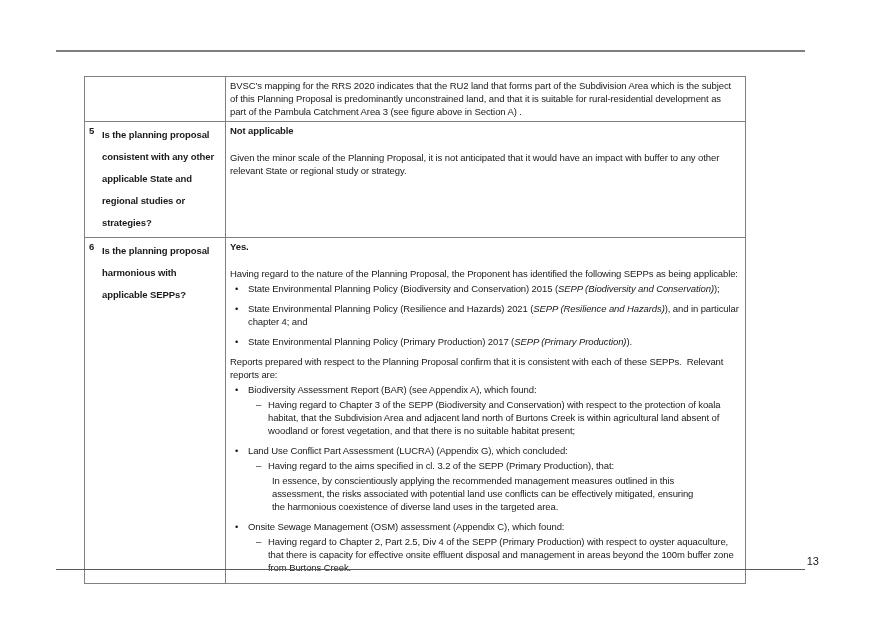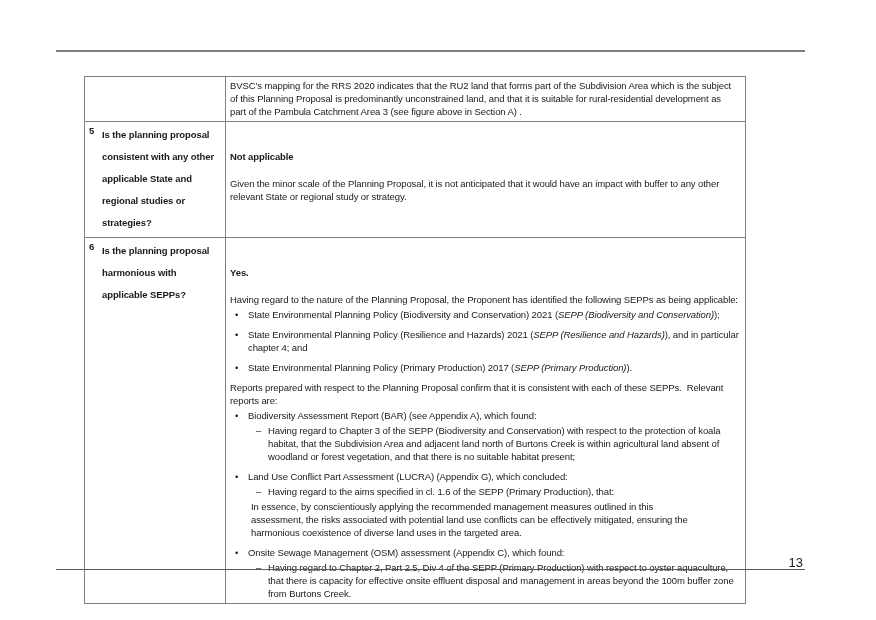--- a/index.html
+++ b/index.html
@@ -32,36 +32,36 @@
     padding:2px 4px 2px 6px;
   }
   .qwrap{display:flex;}
   .qnum{width:13px;flex:none;line-height:14px;}
   .qtext{line-height:22px;}
   tr.row-0 td{height:37px;}
   tr.row-1 td{height:85px;}
   tr.row-2 td{height:340px;}
   .blk{position:relative;margin:0 0 7px 0;}
   .blk.tight{margin-bottom:2px;}
-  .blk.lead{margin-bottom:14px;margin-top:26px;}
+  .blk.lead{margin-bottom:14px;}
   .blk:last-child{margin-bottom:0;}
   .bullet{padding-left:18px;}
   .bullet > .marker{position:absolute;left:5px;top:0;}
   .dash{padding-left:38px;}
   .dash > .marker{position:absolute;left:26px;top:0;}
-  .quote{margin-left:21px;margin-right:36px;}
+  .quote{margin-left:42px;margin-right:36px;}
   .it{font-style:italic;}
   .b{font-weight:bold;}
   .footer-rule{
     position:absolute;left:56px;top:569px;width:749px;height:1px;
     background:#595959;
   }
   .pagenum{
-    position:absolute;left:56px;top:555px;width:747px;
-    text-align:right;font-size:13px;color:#1a1a1a;
+    position:absolute;left:72px;top:555px;width:747px;
+    text-align:right;font-size:11px;color:#1a1a1a;
   }
 </style>
 </head>
 <body>
 
 <div class="page">
   <div class="header-rule"></div>
   <table class="assess">
     <tbody>
         <tr class="row-0">
@@ -85,28 +85,28 @@
         <tr class="row-2">
           <td class="qcell">
             <div class="qwrap">
               <span class="qnum">6</span>
               <span class="qtext">Is the planning proposal harmonious with applicable SEPPs?</span>
             </div>
           </td>
           <td class="acell">
             <div class="blk p lead"><span class="run b">Yes.</span></div>
             <div class="blk p tight"><span class="run">Having regard to the nature of the Planning Proposal, the Proponent has identified the following SEPPs as being applicable:</span></div>
-            <div class="blk bullet"><span class="marker">•</span><span class="txt"><span class="run">State Environmental Planning Policy (Biodiversity and Conservation) 2021 (</span><span class="run it">SEPP (Biodiversity and Conservation)</span><span class="run">);</span></span></div>
+            <div class="blk bullet"><span class="marker">•</span><span class="txt"><span class="run">State Environmental Planning Policy (Biodiversity and Conservation) 2015 (</span><span class="run it">SEPP (Biodiversity and Conservation)</span><span class="run">);</span></span></div>
             <div class="blk bullet"><span class="marker">•</span><span class="txt"><span class="run">State Environmental Planning Policy (Resilience and Hazards) 2021 (</span><span class="run it">SEPP (Resilience and Hazards)</span><span class="run">), and in particular chapter 4; and</span></span></div>
             <div class="blk bullet"><span class="marker">•</span><span class="txt"><span class="run">State Environmental Planning Policy (Primary Production) 2017 (</span><span class="run it">SEPP (Primary Production)</span><span class="run">).</span></span></div>
             <div class="blk p tight"><span class="run">Reports prepared with respect to the Planning Proposal confirm that it is consistent with each of these SEPPs.&nbsp; Relevant reports are:</span></div>
             <div class="blk bullet tight"><span class="marker">•</span><span class="txt"><span class="run">Biodiversity Assessment Report (BAR) (see Appendix A), which found:</span></span></div>
             <div class="blk dash"><span class="marker">–</span><span class="txt"><span class="run">Having regard to Chapter 3 of the SEPP (Biodiversity and Conservation) with respect to the protection of koala habitat, that the Subdivision Area and adjacent land north of Burtons Creek is within agricultural land absent of woodland or forest vegetation, and that there is no suitable habitat present;</span></span></div>
             <div class="blk bullet tight"><span class="marker">•</span><span class="txt"><span class="run">Land Use Conflict Part Assessment (LUCRA) (Appendix G), which concluded:</span></span></div>
-            <div class="blk dash tight"><span class="marker">–</span><span class="txt"><span class="run">Having regard to the aims specified in cl. 1.6 of the SEPP (Primary Production), that:</span></span></div>
+            <div class="blk dash tight"><span class="marker">–</span><span class="txt"><span class="run">Having regard to the aims specified in cl. 3.2 of the SEPP (Primary Production), that:</span></span></div>
             <div class="blk quote"><span class="run">In essence, by conscientiously applying the recommended management measures outlined in this assessment, the risks associated with potential land use conflicts can be effectively mitigated, ensuring the harmonious coexistence of diverse land uses in the targeted area.</span></div>
             <div class="blk bullet tight"><span class="marker">•</span><span class="txt"><span class="run">Onsite Sewage Management (OSM) assessment (Appendix C), which found:</span></span></div>
             <div class="blk dash"><span class="marker">–</span><span class="txt"><span class="run">Having regard to Chapter 2, Part 2.5, Div 4 of the SEPP (Primary Production) with respect to oyster aquaculture, that there is capacity for effective onsite effluent disposal and management in areas beyond the 100m buffer zone from Burtons Creek.</span></span></div>
           </td>
         </tr>
       </tbody>
   </table>
   <span class="pagenum">13</span>
   <div class="footer-rule"></div>
 </div>

